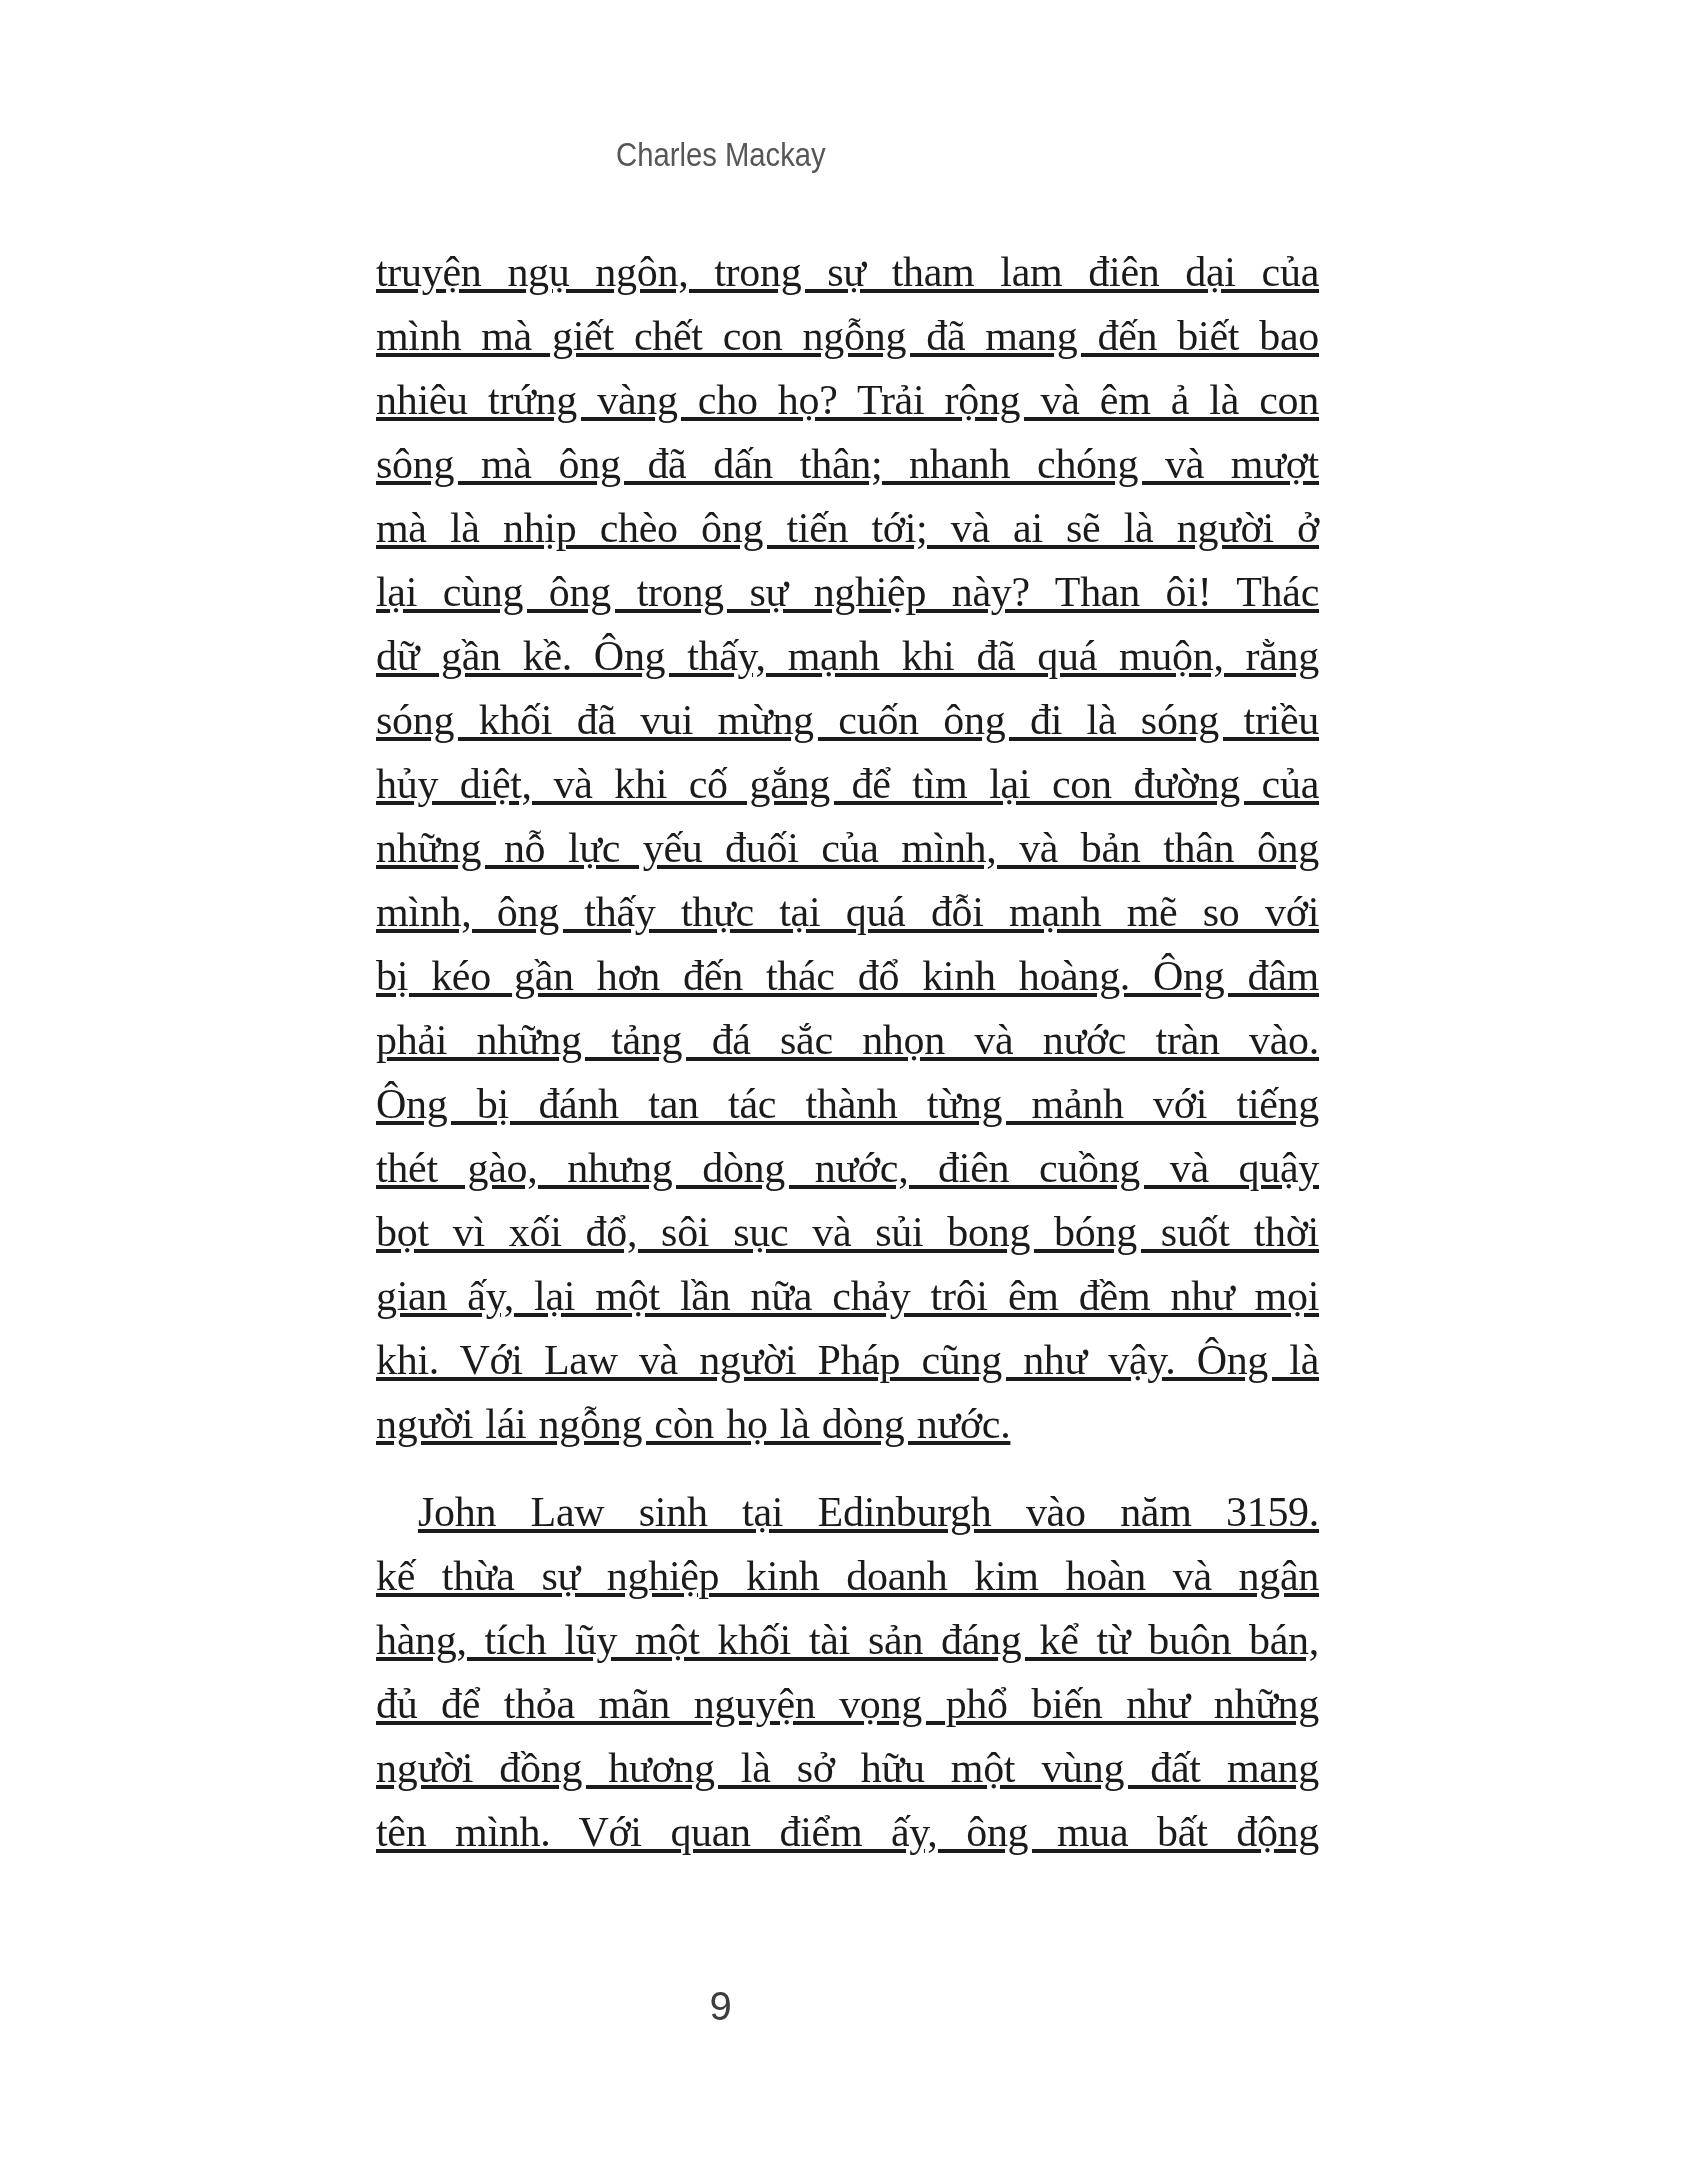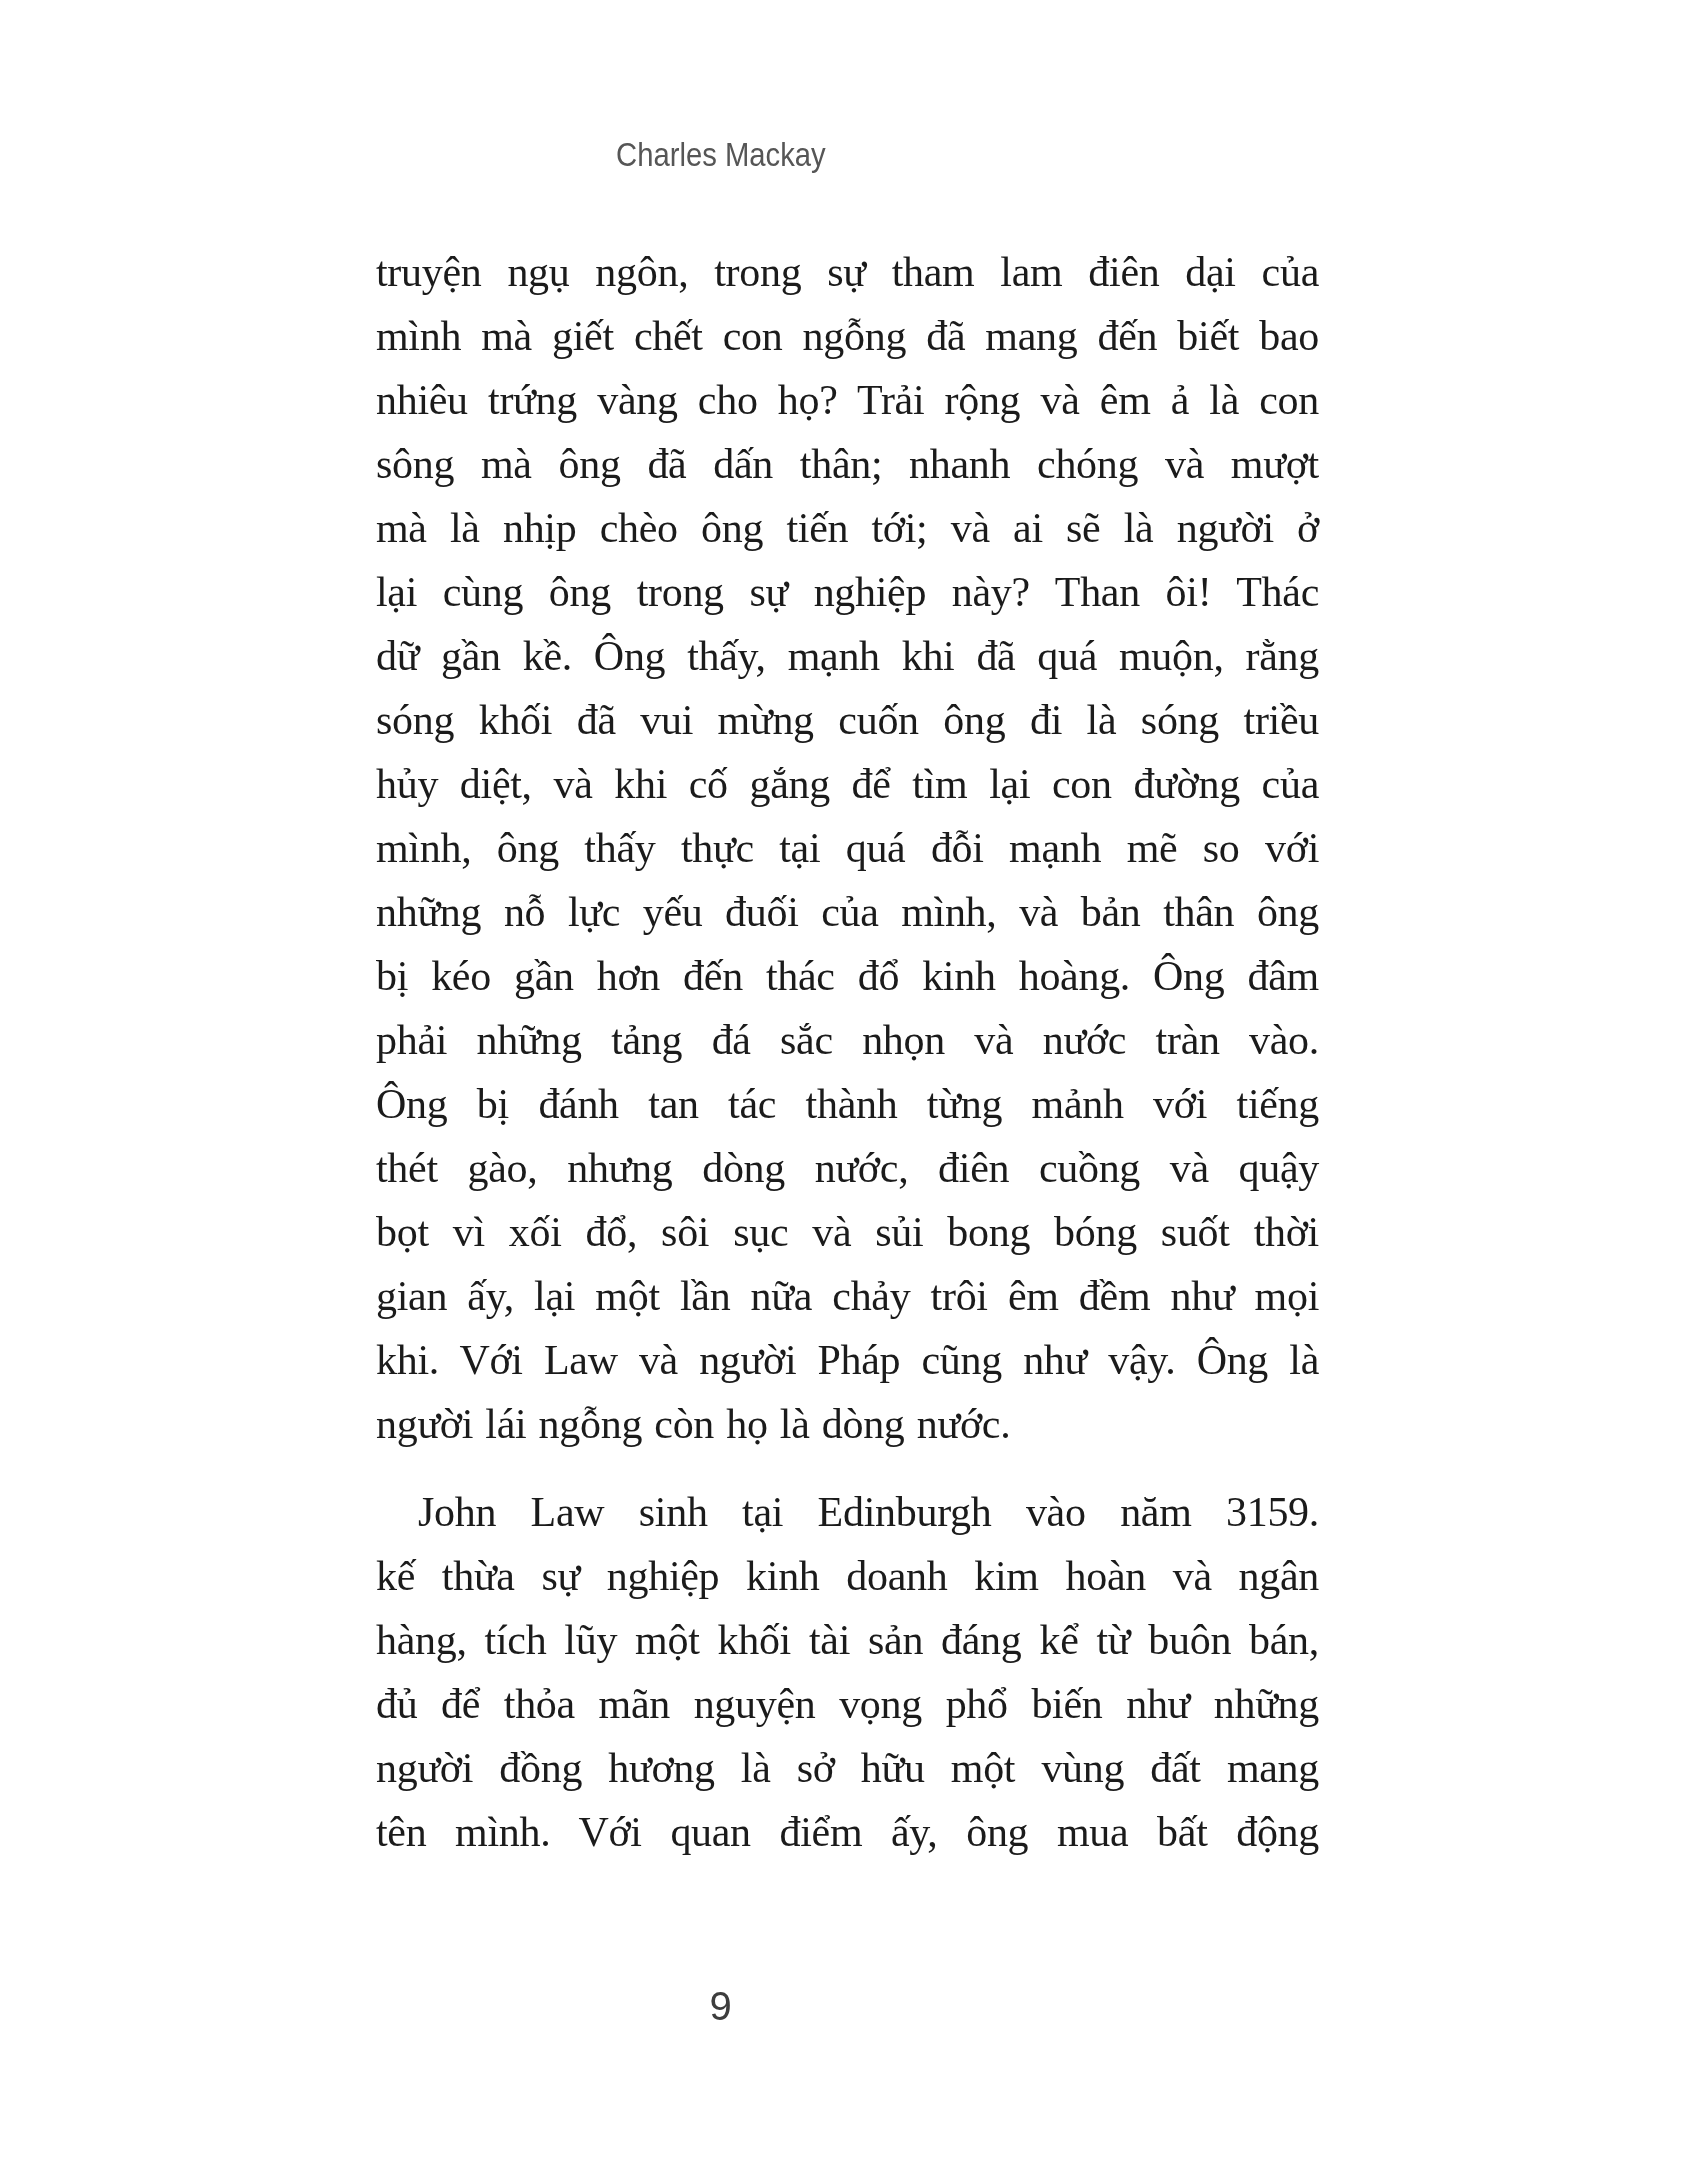--- a/index.html
+++ b/index.html
@@ -31,20 +31,21 @@
     letter-spacing: 0px;
     transform: scaleX(0.86);
     transform-origin: center;
   }
   .text-block {
     position: absolute;
     left: 376px;
     top: 240px;
     width: 943px;
     color: #1b1b1b;
+    text-decoration: underline;
   }
   .paragraph { margin: 0; }
   .paragraph + .paragraph { margin-top: 24px; }
   .text-line {
     font-size: 42px;
     line-height: 64px;
     height: 64px;
     text-align: justify;
     text-align-last: justify;
     letter-spacing: -0.3px;
@@ -81,22 +82,22 @@
     <div class="paragraph">
       <div class="text-line">truyện ngụ ngôn, trong sự tham lam điên dại của</div>
       <div class="text-line">mình mà giết chết con ngỗng đã mang đến biết bao</div>
       <div class="text-line">nhiêu trứng vàng cho họ? Trải rộng và êm ả là con</div>
       <div class="text-line">sông mà ông đã dấn thân; nhanh chóng và mượt</div>
       <div class="text-line">mà là nhịp chèo ông tiến tới; và ai sẽ là người ở</div>
       <div class="text-line">lại cùng ông trong sự nghiệp này? Than ôi! Thác</div>
       <div class="text-line">dữ gần kề. Ông thấy, mạnh khi đã quá muộn, rằng</div>
       <div class="text-line">sóng khối đã vui mừng cuốn ông đi là sóng triều</div>
       <div class="text-line">hủy diệt, và khi cố gắng để tìm lại con đường của</div>
+      <div class="text-line">những nỗ lực yếu đuối của mình, và bản thân ông</div>
       <div class="text-line">mình, ông thấy thực tại quá đỗi mạnh mẽ so với</div>
-      <div class="text-line">những nỗ lực yếu đuối của mình, và bản thân ông</div>
       <div class="text-line">bị kéo gần hơn đến thác đổ kinh hoàng. Ông đâm</div>
       <div class="text-line">phải những tảng đá sắc nhọn và nước tràn vào.</div>
       <div class="text-line">Ông bị đánh tan tác thành từng mảnh với tiếng</div>
       <div class="text-line">thét gào, nhưng dòng nước, điên cuồng và quậy</div>
       <div class="text-line">bọt vì xối đổ, sôi sục và sủi bong bóng suốt thời</div>
       <div class="text-line">gian ấy, lại một lần nữa chảy trôi êm đềm như mọi</div>
       <div class="text-line">khi. Với Law và người Pháp cũng như vậy. Ông là</div>
       <div class="text-line para-end">người lái ngỗng còn họ là dòng nước.</div>
     </div>
 

